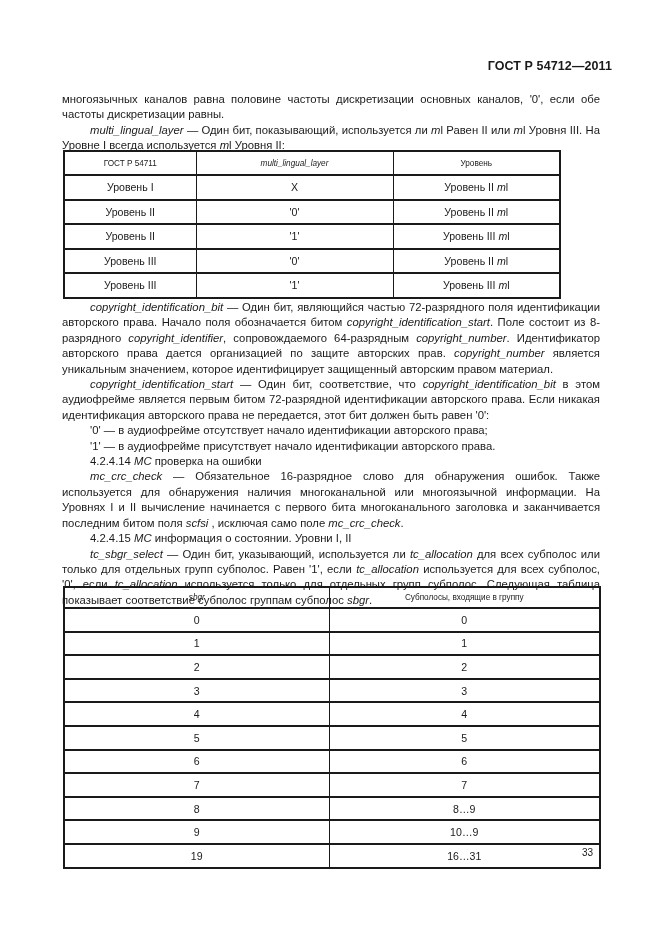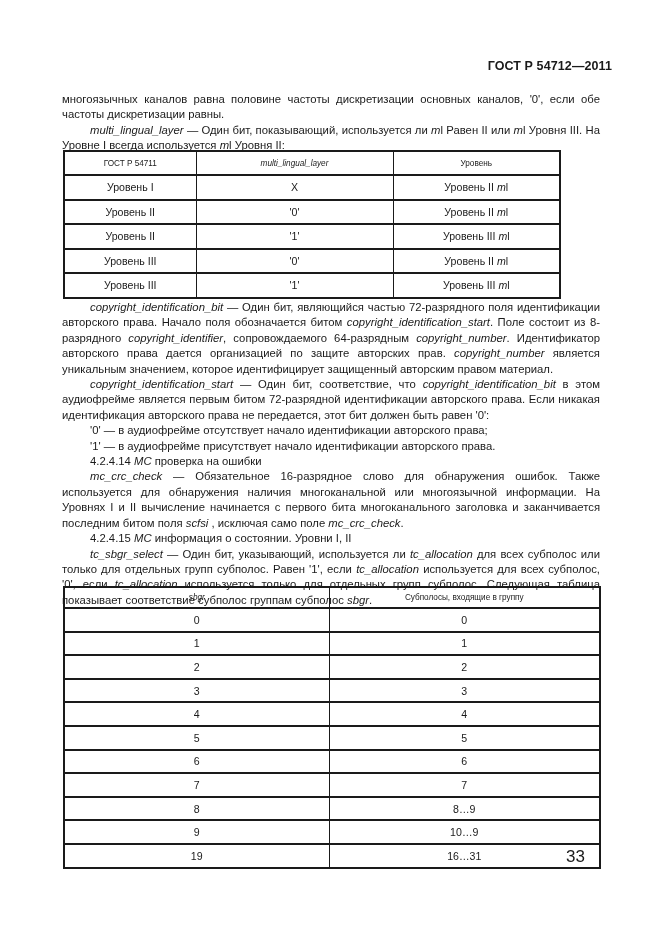--- a/index.html
+++ b/index.html
@@ -29,21 +29,21 @@
   table.doc th { font-weight: normal; font-size: 8.2px; }
   table.doc { border: 2px solid #1a1a1a; }
   table.doc tr { border-bottom: 2px solid #1a1a1a; }
   .t1 { left: 63px; top: 150px; width: 498px; }
   .t1 th { height: 22px; }
   .t1 td { height: 22.5px; margin-top: 28px; }
   .t2 { left: 63px; top: 586px; width: 538px; }
   .t2 th { height: 19px; }
   .t2 td { height: 21.6px; }
   .page-number {
-    position: absolute; left: 566px; top: 847px; font-size: 17px;
+    position: absolute; left: 582px; top: 847px; font-size: 10px;
   }
 </style>
 </head>
 <body>
 
 <div class="page-header">ГОСТ Р 54712—2011</div>
 
 <div class="body-text" style="top:92px;">
   <p class="p lastline">многоязычных каналов равна половине частоты дискретизации основных каналов, '0', если обе частоты дискретизации равны.</p>
   <p class="p ind lastline"><i>multi_lingual_layer</i><span> — Один бит, показывающий, используется ли </span><i>m</i><span>l Равен II или </span><i>m</i><span>l Уровня III. На Уровне I всегда используется </span><i>m</i><span>l Уровня II:</span></p>

